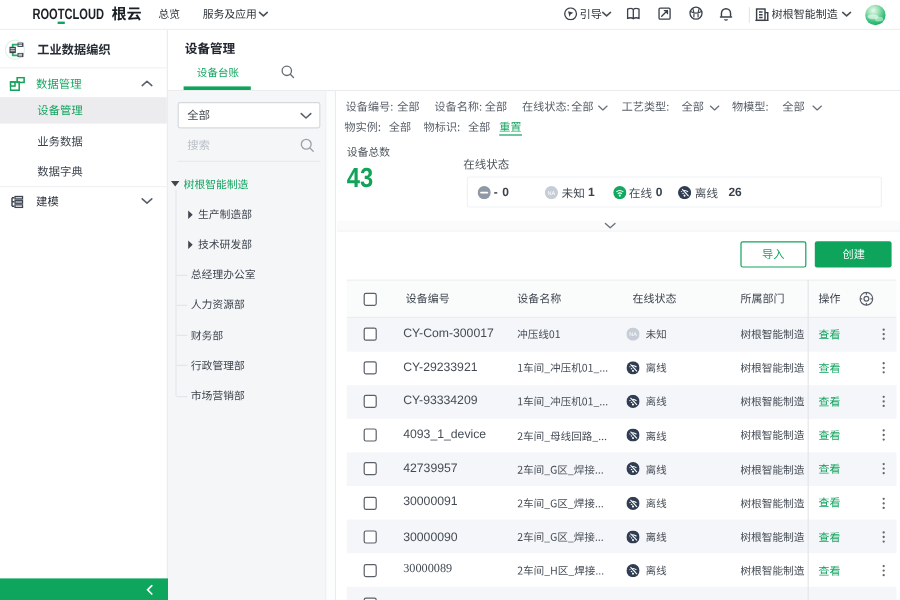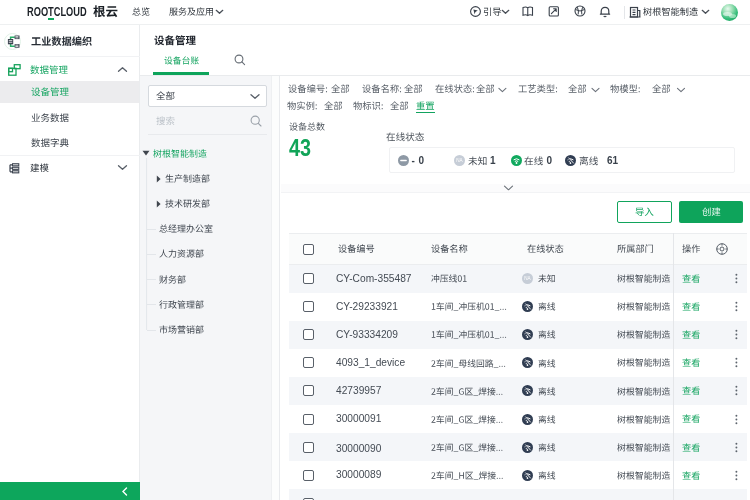--- a/index.html
+++ b/index.html
@@ -471,21 +471,21 @@
       <circle cx="5.5" cy="8" r="0.9" fill="#fff"></circle>
       <path d="M2.8 2.8 L8.2 8.6" stroke="#303d52" stroke-width="1.6"></path>
       <path d="M3.4 2.6 L8.8 8.4" stroke="#fff" stroke-width="0.9"></path>
     </svg>
 <div style="position:absolute;left:579.0px;top:155.7px;width:19px;height:11px">
       <svg width="19.4" height="11.4" viewBox="0 0 19.4 11.4" style="position:absolute;left:0;top:0;overflow:visible" fill="#434a53">
         <path transform="translate(0.00,8.54) scale(0.00970,-0.00970)" d="M432 827C444 803 456 774 467 748H64V682H938V748H545C533 777 515 816 498 847ZM295 23C319 34 355 39 659 71C672 52 683 34 691 19L743 55C718 98 665 169 622 221L572 190L621 126L375 102C408 141 440 185 470 232H821V0C821 -14 816 -18 801 -18C786 -19 729 -20 674 -17C684 -34 696 -59 699 -77C774 -77 823 -77 854 -67C884 -57 895 -39 895 -1V297H510L548 367H832V648H757V428H244V648H172V367H463C451 343 439 319 426 297H108V-79H181V232H388C364 194 343 164 332 151C308 121 290 100 270 96C279 76 291 38 295 23ZM632 667C598 639 557 612 512 586C457 613 400 639 350 662L318 625C362 605 411 581 459 557C403 528 345 503 291 483C303 473 322 450 330 439C387 464 451 495 512 530C572 499 628 468 666 445L700 488C665 509 617 534 563 561C606 587 646 615 680 642Z"></path>
         <path transform="translate(9.70,8.54) scale(0.00970,-0.00970)" d="M54 54 70 -18C162 10 282 46 398 80L387 144C264 109 137 74 54 54ZM704 780C754 756 817 717 849 689L893 736C861 763 797 800 748 822ZM72 423C86 430 110 436 232 452C188 387 149 337 130 317C99 280 76 255 54 251C63 232 74 197 78 182C99 194 133 204 384 255C382 270 382 298 384 318L185 282C261 372 337 482 401 592L338 630C319 593 297 555 275 519L148 506C208 591 266 699 309 804L239 837C199 717 126 589 104 556C82 522 65 499 47 494C56 474 68 438 72 423ZM887 349C847 286 793 228 728 178C712 231 698 295 688 367L943 415L931 481L679 434C674 476 669 520 666 566L915 604L903 670L662 634C659 701 658 770 658 842H584C585 767 587 694 591 623L433 600L445 532L595 555C598 509 603 464 608 421L413 385L425 317L617 353C629 270 645 195 666 133C581 76 483 31 381 0C399 -17 418 -44 428 -62C522 -29 611 14 691 66C732 -24 786 -77 857 -77C926 -77 949 -44 963 68C946 75 922 91 907 108C902 19 892 -4 865 -4C821 -4 784 37 753 110C832 170 900 241 950 319Z"></path>
       </svg>
     </div>
-<div style="position:absolute;left:607px;top:156px;font-family:'Liberation Sans',sans-serif;font-size:10px;color:#39414b;font-weight:bold;letter-spacing:0px;line-height:1;white-space:nowrap;">61</div>
+<div style="position:absolute;left:607px;top:156px;font-family:'Liberation Sans',sans-serif;font-size:10px;color:#39414b;font-weight:bold;letter-spacing:0px;line-height:1;white-space:nowrap;">26</div>
 <div style="position:absolute;left:281px;top:183.5px;width:469px;height:9px;background:#fbfbfc;border-bottom:1px solid #f2f3f5"></div>
 <svg style="position:absolute;left:0;top:0;overflow:visible" width="1" height="1">
       <polyline points="504.5,186.2 508.5,189.8 512.5,186.2" stroke="#6a7077" stroke-width="1.1" fill="none" stroke-linecap="round" stroke-linejoin="round"></polyline>
     </svg>
 <div style="position:absolute;left:617px;top:201px;width:55px;height:22px;border:1px solid #11a45c;border-radius:2px;background:#fff;box-sizing:border-box"></div>
 <div style="position:absolute;left:634.5px;top:206.8px;width:19px;height:11px">
       <svg width="18.8" height="11.1" viewBox="0 0 18.8 11.1" style="position:absolute;left:0;top:0;overflow:visible" fill="#12a35f">
         <path transform="translate(0.00,8.27) scale(0.00940,-0.00940)" d="M211 182C274 130 345 53 374 1L430 51C399 100 331 170 270 221H648V11C648 -4 642 -9 622 -10C603 -10 531 -11 457 -9C468 -28 480 -56 484 -76C580 -76 641 -76 677 -65C713 -55 725 -35 725 9V221H944V291H725V369H648V291H62V221H256ZM135 770V508C135 414 185 394 350 394C387 394 709 394 749 394C875 394 908 418 921 521C898 524 868 533 848 544C840 470 826 456 744 456C674 456 397 456 344 456C233 456 213 467 213 509V562H826V800H135ZM213 734H752V629H213Z"></path>
         <path transform="translate(9.40,8.27) scale(0.00940,-0.00940)" d="M295 755C361 709 412 653 456 591C391 306 266 103 41 -13C61 -27 96 -58 110 -73C313 45 441 229 517 491C627 289 698 58 927 -70C931 -46 951 -6 964 15C631 214 661 590 341 819Z"></path>
       </svg>
@@ -539,21 +539,21 @@
         <path transform="translate(9.20,8.10) scale(0.00920,-0.00920)" d="M526 828C476 681 395 536 305 442C322 430 351 404 363 391C414 447 463 520 506 601H575V-79H651V164H952V235H651V387H939V456H651V601H962V673H542C563 717 582 763 598 809ZM285 836C229 684 135 534 36 437C50 420 72 379 80 362C114 397 147 437 179 481V-78H254V599C293 667 329 741 357 814Z"></path>
       </svg>
     </div>
 <svg style="position:absolute;left:716px;top:243px;" width="12" height="12" viewBox="0 0 12 12" fill="none">
       <circle cx="6" cy="6" r="5.3" stroke="#596069" stroke-width="1"></circle>
       <circle cx="6" cy="6" r="2" stroke="#596069" stroke-width="1"></circle>
       <path d="M6 0.7 L6 2.6 M6 9.4 L6 11.3 M0.7 6 L2.6 6 M9.4 6 L11.3 6" stroke="#596069" stroke-width="1"></path>
     </svg>
 <div style="position:absolute;left:289px;top:264.5px;width:458px;height:28.1px;background:#f4f6f9"></div>
 <div style="position:absolute;left:303px;top:273.05px;width:11px;height:11px;border:1.4px solid #596069;border-radius:2px;background:#fff;box-sizing:border-box"></div>
-<div style="position:absolute;left:336px;top:273.55px;font-family:'Liberation Sans',sans-serif;font-size:10.2px;color:#444b54;font-weight:normal;letter-spacing:0px;line-height:1;white-space:nowrap;">CY-Com-355487</div>
+<div style="position:absolute;left:336px;top:273.55px;font-family:'Liberation Sans',sans-serif;font-size:10.2px;color:#444b54;font-weight:normal;letter-spacing:0px;line-height:1;white-space:nowrap;">CY-Com-300017</div>
 <div style="position:absolute;left:430.5px;top:274.2px;width:36px;height:10px">
       <svg width="36.2" height="10.4" viewBox="0 0 36.2 10.4" style="position:absolute;left:0;top:0;overflow:visible" fill="#444b54">
         <path transform="translate(0.00,7.74) scale(0.00880,-0.00880)" d="M53 730C115 683 188 613 222 567L279 624C244 670 167 735 106 780ZM37 64 106 17C163 110 230 235 282 343L222 388C166 274 90 141 37 64ZM590 578V337H411V578ZM665 578H855V337H665ZM590 839V653H337V199H411V262H590V-80H665V262H855V203H931V653H665V839Z"></path>
         <path transform="translate(8.80,7.74) scale(0.00880,-0.00880)" d="M684 271C738 224 798 157 825 113L883 156C854 199 794 261 739 307ZM115 792V469C115 317 109 109 32 -39C49 -46 81 -68 94 -80C175 75 187 309 187 469V720H956V792ZM531 665V450H258V379H531V34H192V-37H952V34H607V379H904V450H607V665Z"></path>
         <path transform="translate(17.60,7.74) scale(0.00880,-0.00880)" d="M54 54 70 -18C162 10 282 46 398 80L387 144C264 109 137 74 54 54ZM704 780C754 756 817 717 849 689L893 736C861 763 797 800 748 822ZM72 423C86 430 110 436 232 452C188 387 149 337 130 317C99 280 76 255 54 251C63 232 74 197 78 182C99 194 133 204 384 255C382 270 382 298 384 318L185 282C261 372 337 482 401 592L338 630C319 593 297 555 275 519L148 506C208 591 266 699 309 804L239 837C199 717 126 589 104 556C82 522 65 499 47 494C56 474 68 438 72 423ZM887 349C847 286 793 228 728 178C712 231 698 295 688 367L943 415L931 481L679 434C674 476 669 520 666 566L915 604L903 670L662 634C659 701 658 770 658 842H584C585 767 587 694 591 623L433 600L445 532L595 555C598 509 603 464 608 421L413 385L425 317L617 353C629 270 645 195 666 133C581 76 483 31 381 0C399 -17 418 -44 428 -62C522 -29 611 14 691 66C732 -24 786 -77 857 -77C926 -77 949 -44 963 68C946 75 922 91 907 108C902 19 892 -4 865 -4C821 -4 784 37 753 110C832 170 900 241 950 319Z"></path>
         <path transform="translate(26.40,7.74) scale(0.00880,-0.00880)" d="M278 -13C417 -13 506 113 506 369C506 623 417 746 278 746C138 746 50 623 50 369C50 113 138 -13 278 -13ZM278 61C195 61 138 154 138 369C138 583 195 674 278 674C361 674 418 583 418 369C418 154 361 61 278 61Z"></path>
         <path transform="translate(31.28,7.74) scale(0.00880,-0.00880)" d="M88 0H490V76H343V733H273C233 710 186 693 121 681V623H252V76H88Z"></path>
       </svg>
     </div>
 <svg style="position:absolute;left:521.5px;top:273.05px;" width="11" height="11" viewBox="0 0 11 11" fill="none">
@@ -898,21 +898,21 @@
         <path transform="translate(0.00,8.10) scale(0.00920,-0.00920)" d="M295 218H700V134H295ZM295 352H700V270H295ZM221 406V80H778V406ZM74 20V-48H930V20ZM460 840V713H57V647H379C293 552 159 466 36 424C52 410 74 382 85 364C221 418 369 523 460 642V437H534V643C626 527 776 423 914 372C925 391 947 420 964 434C838 473 702 556 615 647H944V713H534V840Z"></path>
         <path transform="translate(9.20,8.10) scale(0.00920,-0.00920)" d="M332 214H768V144H332ZM332 267V335H768V267ZM332 92H768V18H332ZM826 832C666 800 362 785 118 783C125 767 132 742 133 725C220 725 314 727 408 731C401 708 394 685 386 662H132V602H364C354 577 343 552 330 527H59V465H296C233 359 147 267 33 202C49 187 71 160 81 143C150 184 209 234 260 291V-82H332V-42H768V-82H843V395H340C355 418 369 441 382 465H941V527H413C425 552 436 577 446 602H883V662H468L491 735C635 744 773 758 874 778Z"></path>
       </svg>
     </div>
 <svg style="position:absolute;left:735.2px;top:441.65px;" width="3" height="11" viewBox="0 0 3 11" fill="none">
       <circle cx="1.4" cy="1.7" r="0.95" fill="#5d646d"></circle>
       <circle cx="1.4" cy="5.5" r="0.95" fill="#5d646d"></circle>
       <circle cx="1.4" cy="9.3" r="0.95" fill="#5d646d"></circle>
     </svg>
 <div style="position:absolute;left:303px;top:469.75px;width:11px;height:11px;border:1.4px solid #596069;border-radius:2px;background:#fff;box-sizing:border-box"></div>
-<div style="position:absolute;left:336px;top:470.25px;font-family:Liberation Sans, sans-serif;font-size:10.2px;color:#444b54;font-weight:normal;letter-spacing:0px;line-height:1;white-space:nowrap;">30000089</div>
+<div style="position:absolute;left:336px;top:470.25px;font-family:Liberation Serif, serif;font-size:10.2px;color:#444b54;font-weight:normal;letter-spacing:0px;line-height:1;white-space:nowrap;">30000089</div>
 <div style="position:absolute;left:430.5px;top:470.9px;width:72px;height:10px">
       <svg width="72.5" height="10.4" viewBox="0 0 72.5 10.4" style="position:absolute;left:0;top:0;overflow:visible" fill="#444b54">
         <path transform="translate(0.00,7.74) scale(0.00880,-0.00880)" d="M44 0H505V79H302C265 79 220 75 182 72C354 235 470 384 470 531C470 661 387 746 256 746C163 746 99 704 40 639L93 587C134 636 185 672 245 672C336 672 380 611 380 527C380 401 274 255 44 54Z"></path>
         <path transform="translate(4.88,7.74) scale(0.00880,-0.00880)" d="M168 321C178 330 216 336 276 336H507V184H61V110H507V-80H586V110H942V184H586V336H858V407H586V560H507V407H250C292 470 336 543 376 622H924V695H412C432 737 451 779 468 822L383 845C366 795 345 743 323 695H77V622H289C255 554 225 500 210 478C182 434 162 404 140 398C150 377 164 338 168 321Z"></path>
         <path transform="translate(13.68,7.74) scale(0.00880,-0.00880)" d="M91 615V-80H168V615ZM106 791C152 747 204 684 227 644L289 684C265 726 211 785 164 827ZM379 295H619V160H379ZM379 491H619V358H379ZM311 554V98H690V554ZM352 784V713H836V11C836 -2 832 -6 819 -7C806 -7 765 -8 723 -6C733 -25 743 -57 747 -75C808 -75 851 -75 878 -63C904 -50 913 -31 913 11V784Z"></path>
         <path transform="translate(22.48,7.74) scale(0.00880,-0.00880)" d="M13 -140H545V-80H13Z"></path>
         <path transform="translate(27.40,7.74) scale(0.00880,-0.00880)" d="M101 0H193V346H535V0H628V733H535V426H193V733H101Z"></path>
         <path transform="translate(33.81,7.74) scale(0.00880,-0.00880)" d="M927 786H97V-50H952V22H171V713H927ZM259 585C337 521 424 445 505 369C420 283 324 207 226 149C244 136 273 107 286 92C380 154 472 231 558 319C645 236 722 155 772 92L833 147C779 210 698 291 609 374C681 455 747 544 802 637L731 665C683 580 623 498 555 422C474 496 389 568 313 629Z"></path>
         <path transform="translate(42.61,7.74) scale(0.00880,-0.00880)" d="M13 -140H545V-80H13Z"></path>
         <path transform="translate(47.53,7.74) scale(0.00880,-0.00880)" d="M82 635C78 556 62 453 38 391L94 368C120 439 135 547 138 628ZM344 665C328 602 296 512 271 456L317 435C345 488 378 572 406 640ZM506 599H831V515H506ZM506 740H831V658H506ZM435 799V456H904V799ZM188 835V493C188 309 173 118 37 -30C53 -41 78 -67 90 -84C165 -5 207 86 231 182C268 130 313 65 332 29L385 83C364 111 283 220 247 264C258 339 261 416 261 493V835ZM377 203V135H629V-80H704V135H961V203H704V314H928V383H413V314H629V203Z"></path>

